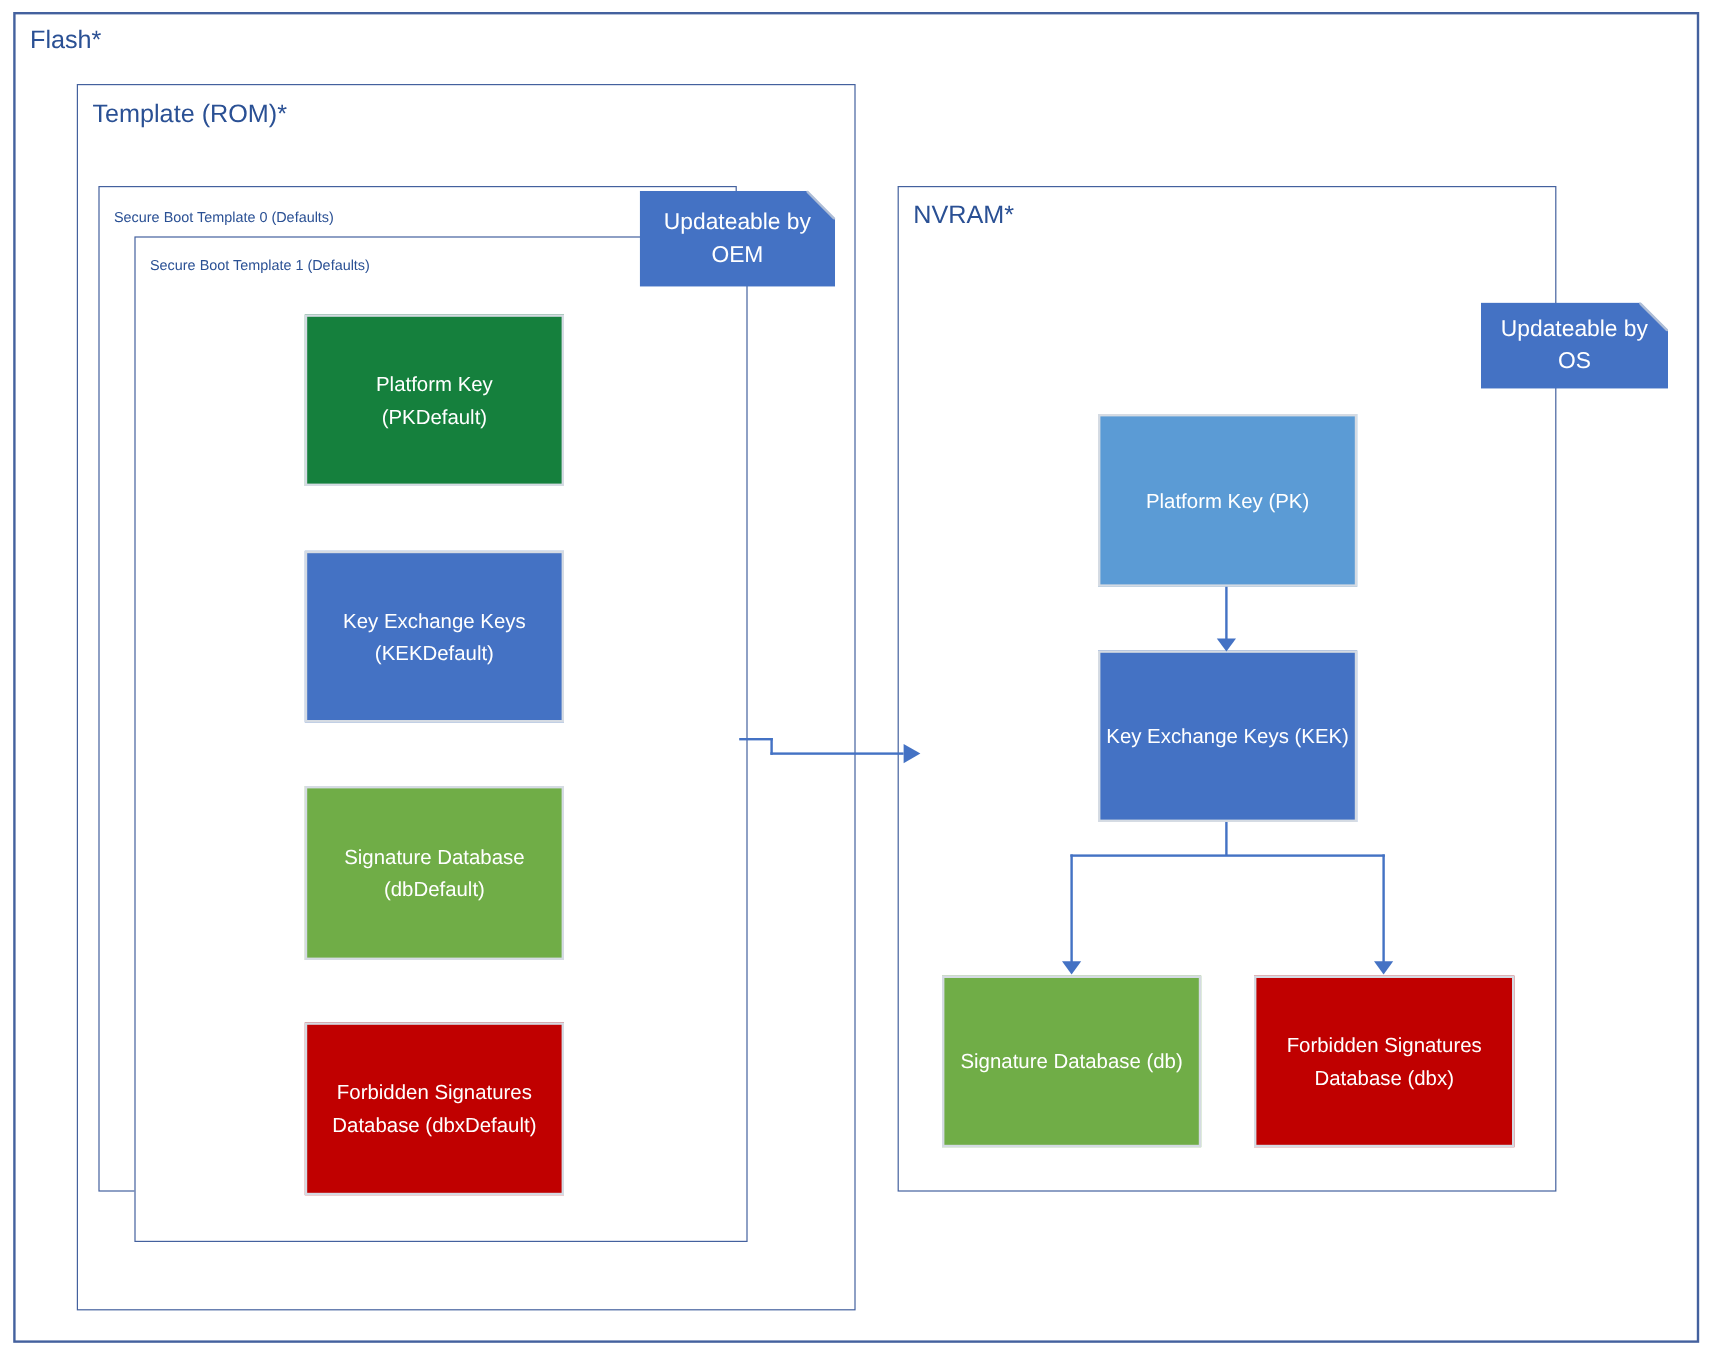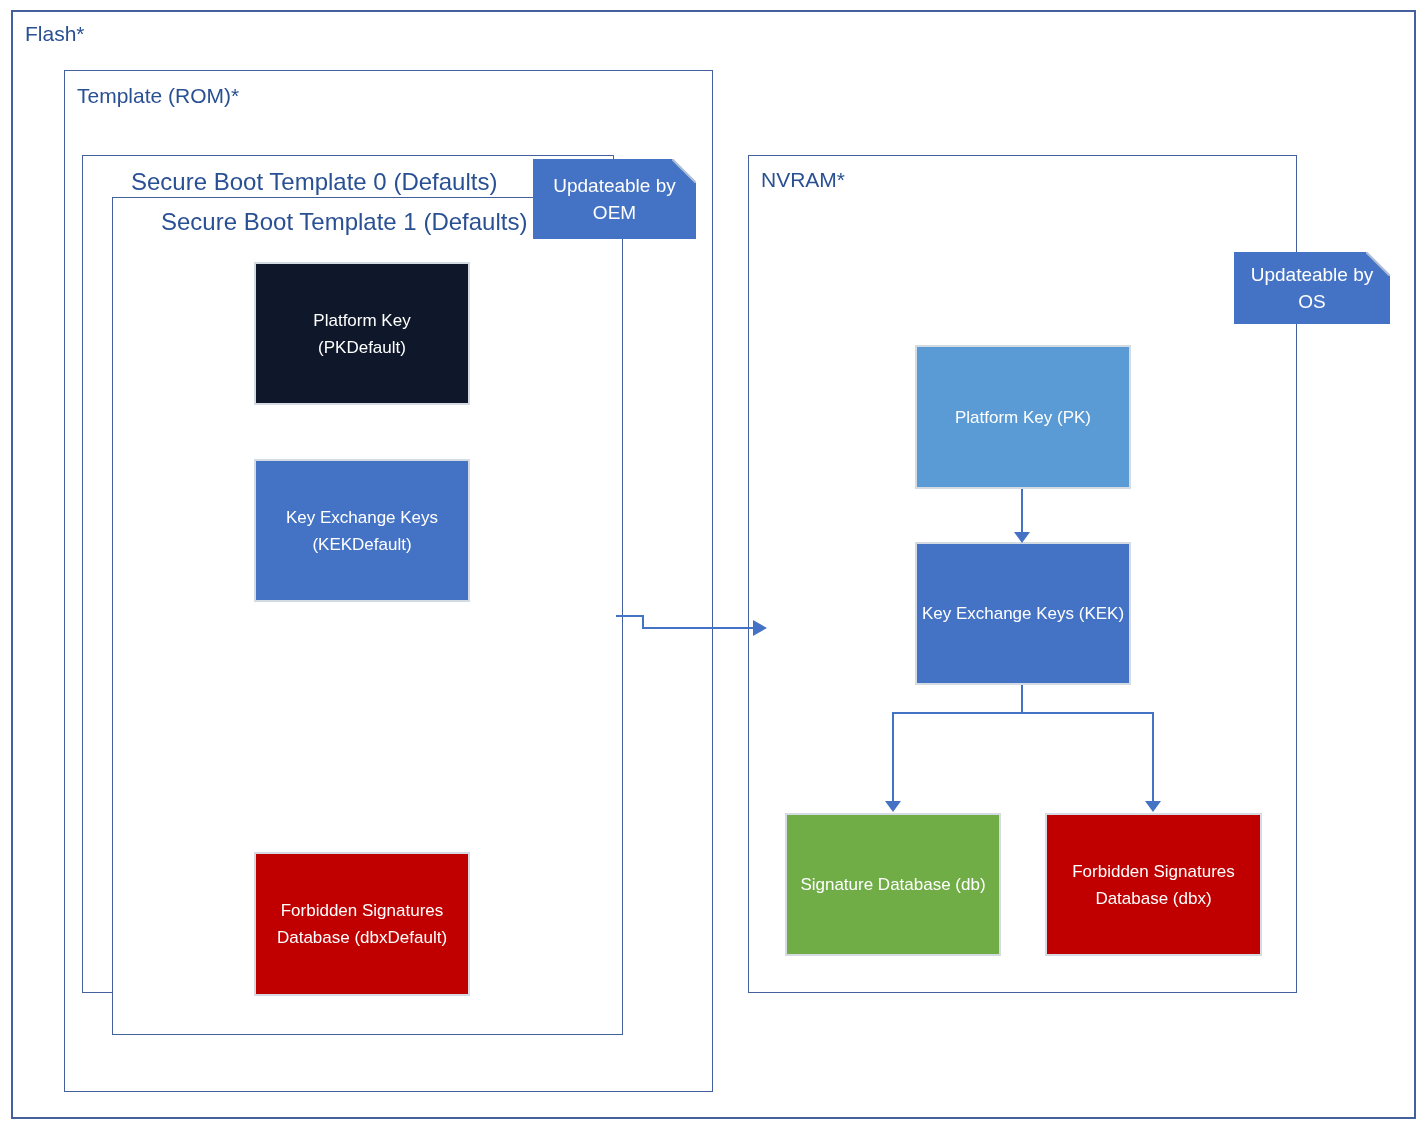--- a/index.html
+++ b/index.html
@@ -17,21 +17,21 @@
     border:1.5px solid var(--frame_border);
   }
   .frame.outer{border-width:2px;}
   .frame-label{
     position:absolute;
     font-size:21px;
     line-height:25px;
     color:var(--heading_text);
     white-space:nowrap;
   }
-  .frame-label.sm{font-size:24px;margin-left:36px;}
+  .frame-label.sm{font-size:12px;}
   .cbox{
     position:absolute;
     border:2px solid #d5dbe3;
     display:flex;
     flex-direction:column;
     align-items:center;
     justify-content:center;
     text-align:center;
   }
   .cbox-line{
@@ -89,30 +89,34 @@
   </div>
 
   <div class="frame" style="left:82px;top:155px;width:532px;height:838px;">
     <div class="frame-label sm" style="left:12px;top:13px;">Secure Boot Template 0 (Defaults)</div>
   </div>
 
   <div class="frame" style="left:112px;top:197px;width:511px;height:838px;text-decoration:underline;">
     <div class="frame-label sm" style="left:12px;top:11px;">Secure Boot Template 1 (Defaults)</div>
   </div>
 
-  <div class="cbox" style="left: 254px; top: 262px; width: 216px; height: 143px; background: #0f172a;">
+  <div class="cbox" style="left: 254px; top: 262px; width: 216px; height: 143px; background: #15803d;">
     <div class="cbox-line">Platform Key</div>
     <div class="cbox-line">(PKDefault)</div>
   </div>
 
   <div class="cbox" style="left: 254px; top: 459px; width: 216px; height: 143px; background: rgb(68, 114, 196);">
     <div class="cbox-line">Key Exchange Keys</div>
     <div class="cbox-line">(KEKDefault)</div>
   </div>
 
+  <div class="cbox" style="left: 254px; top: 655px; width: 216px; height: 145px; background: rgb(112, 173, 71);">
+    <div class="cbox-line">Signature Database</div>
+    <div class="cbox-line">(dbDefault)</div>
+  </div>
 
   <div class="cbox" style="left: 254px; top: 852px; width: 216px; height: 144px; background: rgb(192, 0, 0);">
     <div class="cbox-line">Forbidden Signatures</div>
     <div class="cbox-line">Database (dbxDefault)</div>
   </div>
 
   <div class="note" style="left:533px;top:159px;width:163px;height:80px;">
     <div class="note-text">Updateable by OEM</div>
   </div>
   <svg class="note-fold" style="left:672px;top:159px;" width="24" height="24" viewBox="0 0 24 24">

